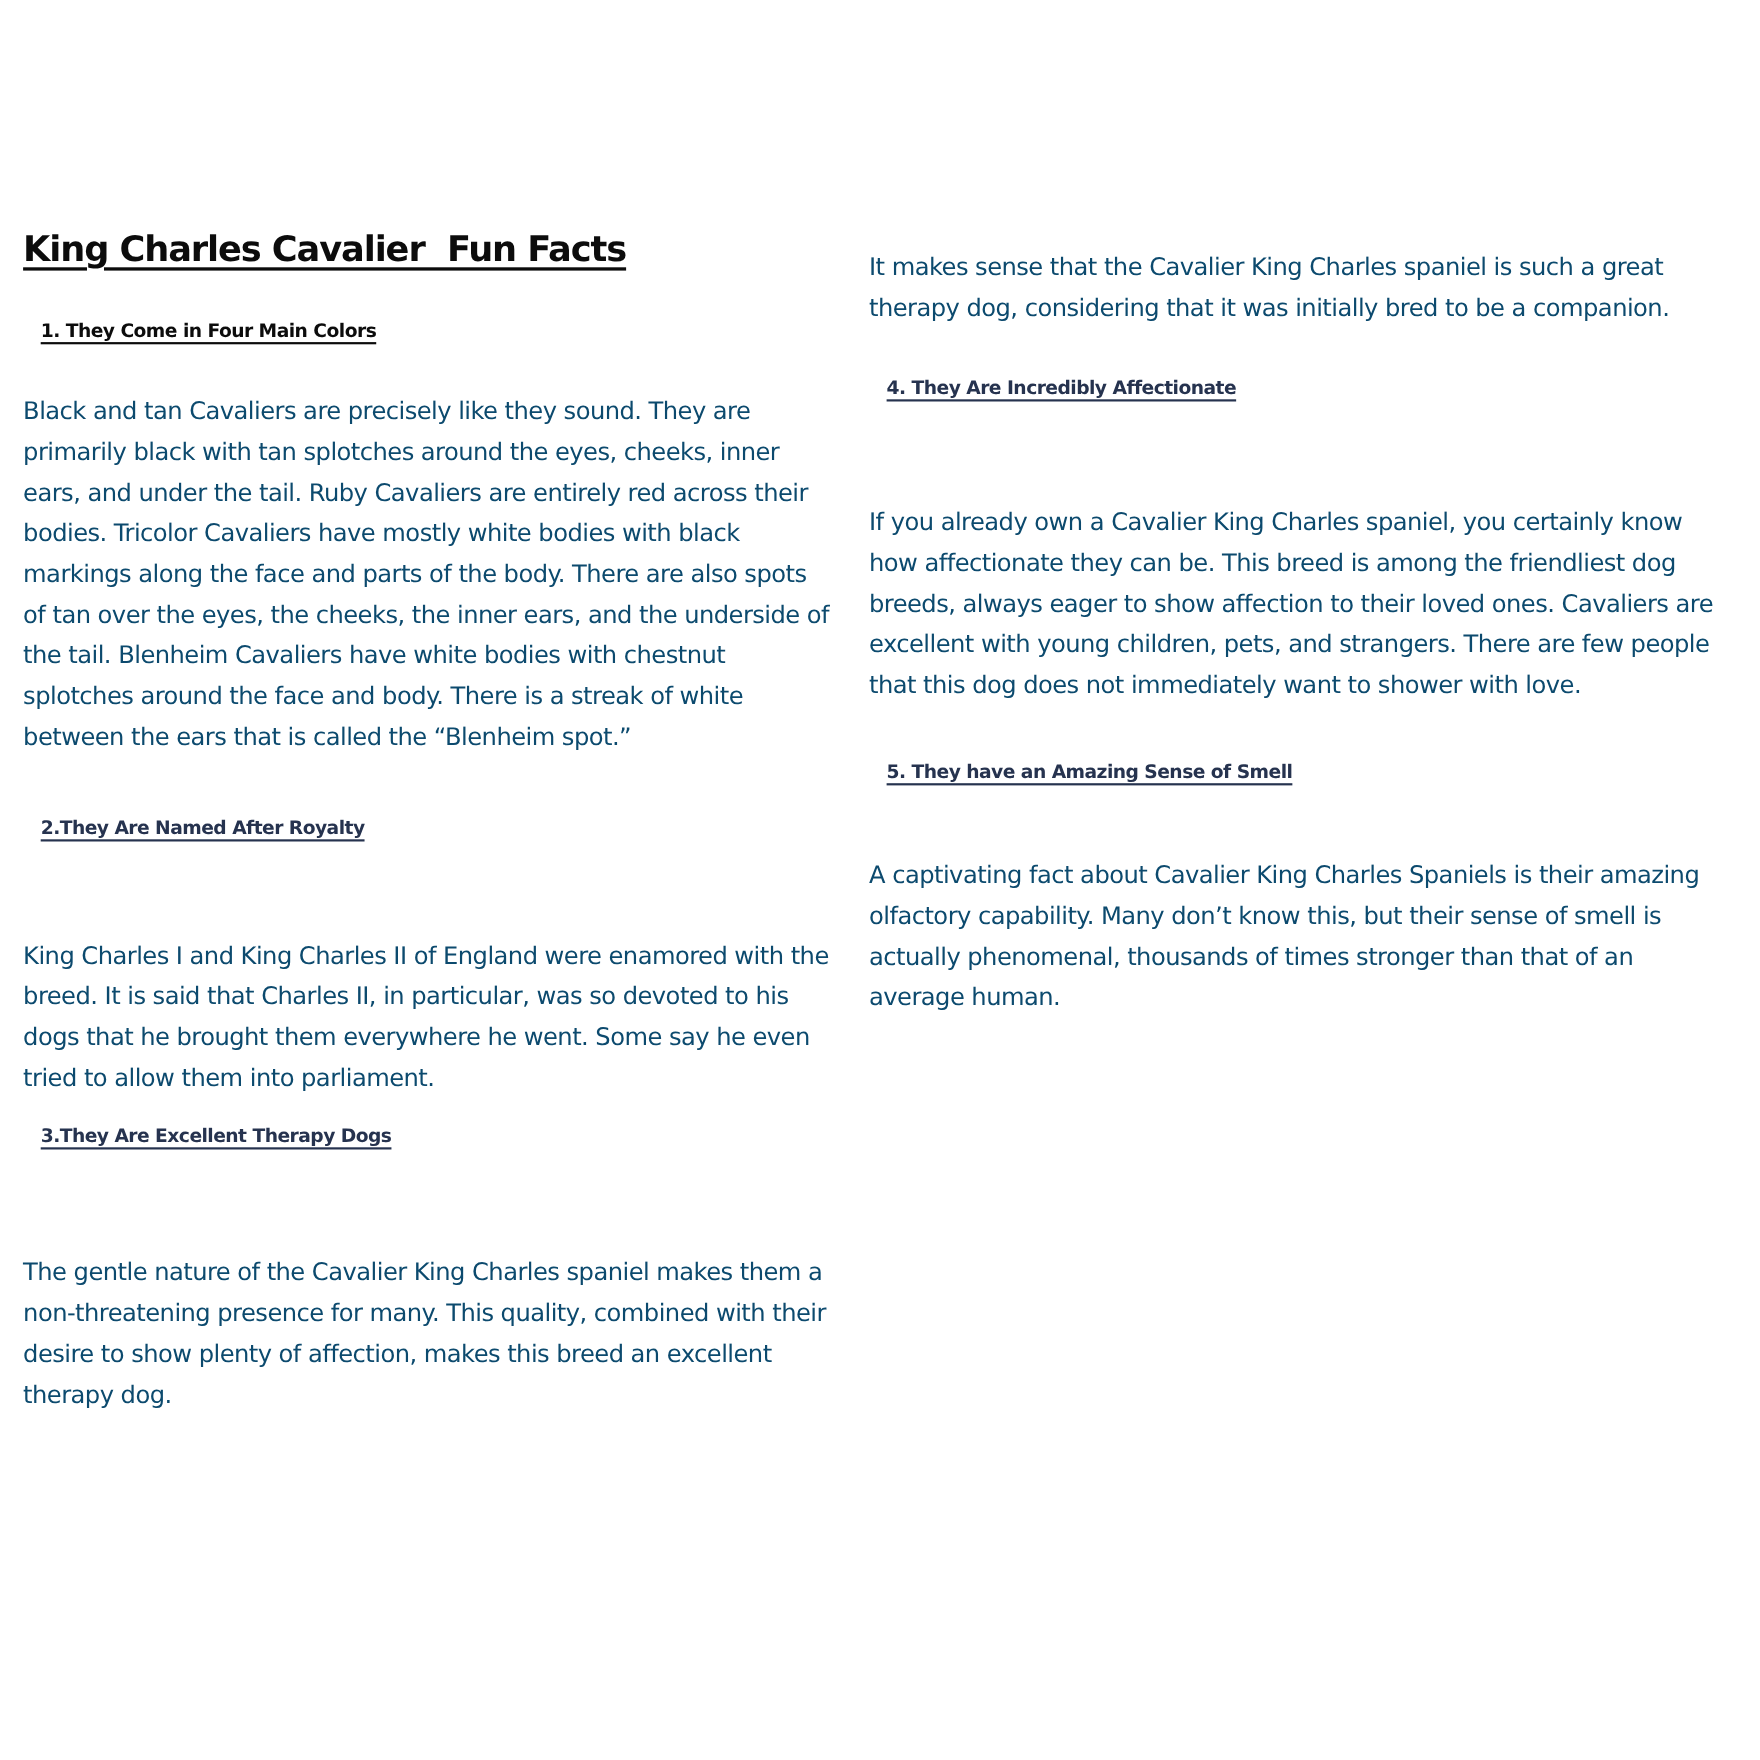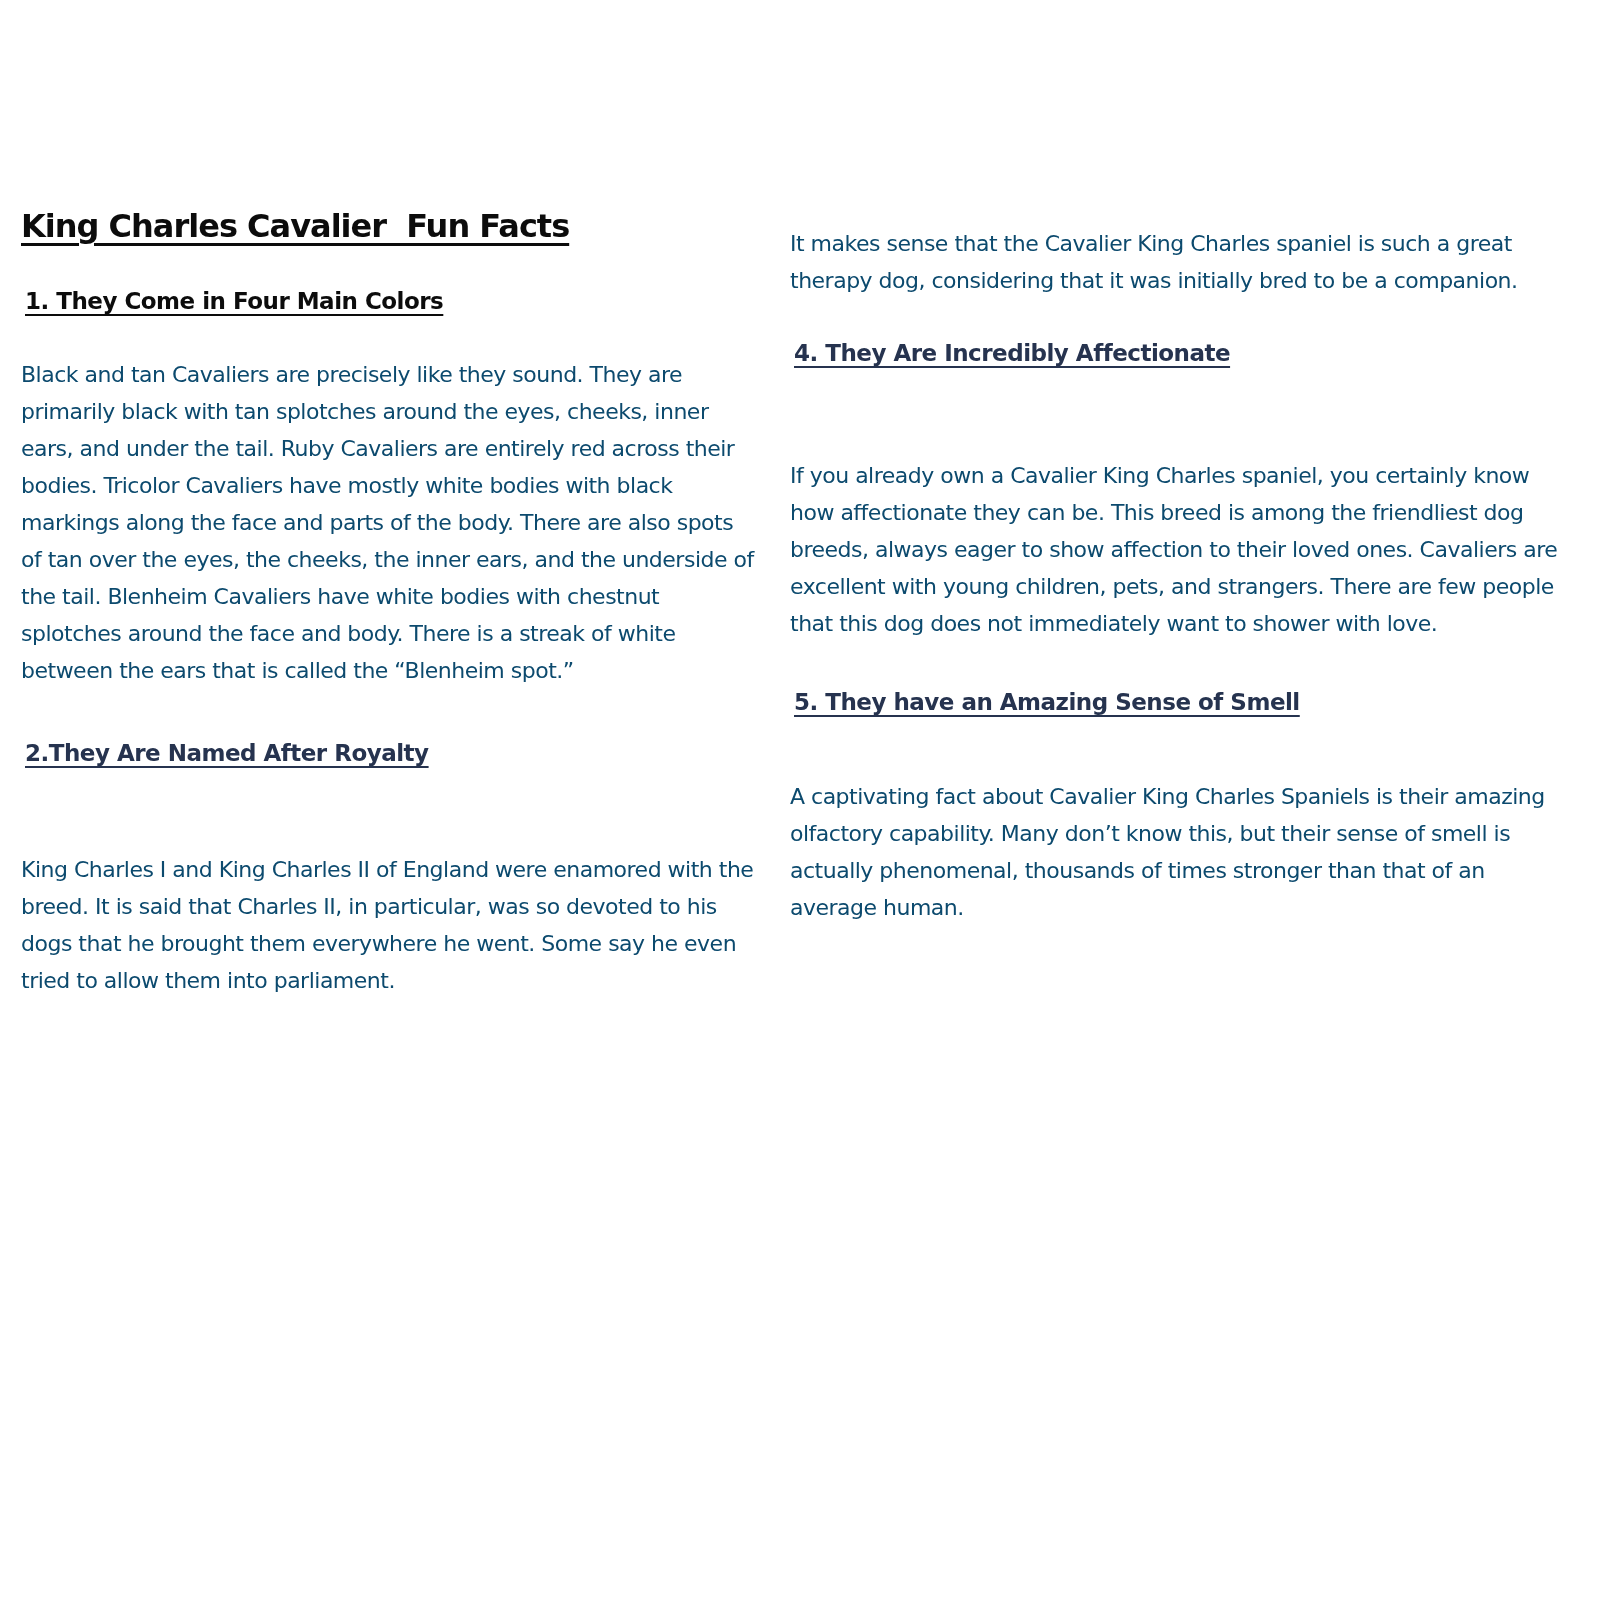--- a/index.html
+++ b/index.html
@@ -37,28 +37,28 @@
     color: #0c0c0c;
     line-height: 42px;
     letter-spacing: -1px;
     text-decoration: underline;
     text-decoration-thickness: 3px;
     text-underline-offset: 6px;
     white-space: pre-wrap;
     margin: 0 0 38px 0;
   }
   .heading {
-    font-size: 23px;
+    font-size: 17px;
     font-weight: bold;
     line-height: 32px;
     letter-spacing: -0.5px;
     text-decoration: underline;
     text-decoration-thickness: 2px;
     text-underline-offset: 5px;
-    margin: 4px;
+    margin: 16px;
   }
   .heading.black { color: #0c0c0c; }
   .heading.navy  { color: #26334f; }
   .para {
     font-size: 22px;
     line-height: 37px;
     letter-spacing: -0.5px;
     color: #0c4a6e;
     margin: 0;
   }
@@ -82,21 +82,23 @@
     <h1 class="doc-title">King Charles Cavalier  Fun Facts</h1>
 
     <h2 class="heading black mb-h1">1. They Come in Four Main Colors</h2>
 
     <p class="para mb-p1">Black and tan Cavaliers are precisely like they sound. They are primarily black with tan splotches around the eyes, cheeks, inner ears, and under the tail. Ruby Cavaliers are entirely red across their bodies. Tricolor Cavaliers have mostly white bodies with black markings along the face and parts of the body. There are also spots of tan over the eyes, the cheeks, the inner ears, and the underside of the tail. Blenheim Cavaliers have white bodies with chestnut splotches around the face and body. There is a streak of white between the ears that is called the “Blenheim spot.”</p>
 
     <h2 class="heading navy mb-h2">2.They Are Named After Royalty</h2>
 
     <p class="para mb-p2">King Charles I and King Charles II of England were enamored with the breed. It is said that Charles II, in particular, was so devoted to his dogs that he brought them everywhere he went. Some say he even tried to allow them into parliament.</p>
 
+    <h2 class="heading navy mb-h3">3.They Are Excellent Therapy Dogs</h2>
 
+    <p class="para">The gentle nature of the Cavalier King Charles spaniel makes them a non-threatening presence for many. This quality, combined with their desire to show plenty of affection, makes this breed an excellent therapy dog.</p>
   </div>
 
   <div class="col-right">
     <p class="para mb-p0">It makes sense that the Cavalier King Charles spaniel is such a great therapy dog, considering that it was initially bred to be a companion.</p>
 
     <h2 class="heading navy mb-h4">4. They Are Incredibly Affectionate</h2>
 
     <p class="para mb-p4">If you already own a Cavalier King Charles spaniel, you certainly know how affectionate they can be. This breed is among the friendliest dog breeds, always eager to show affection to their loved ones. Cavaliers are excellent with young children, pets, and strangers. There are few people that this dog does not immediately want to shower with love.</p>
 
     <h2 class="heading navy mb-h5">5. They have an Amazing Sense of Smell</h2>

